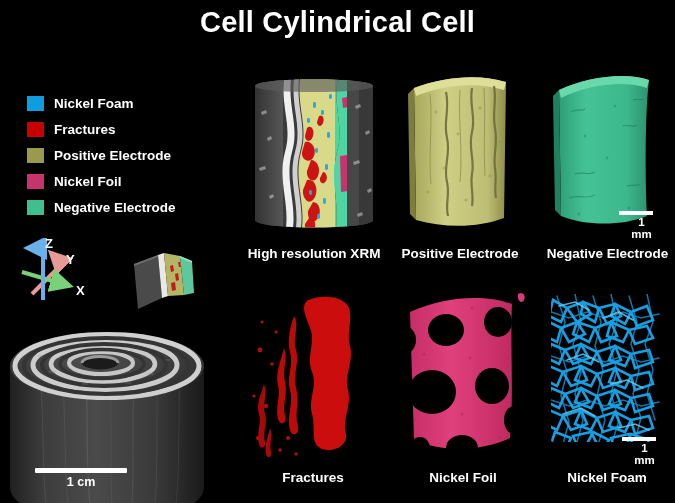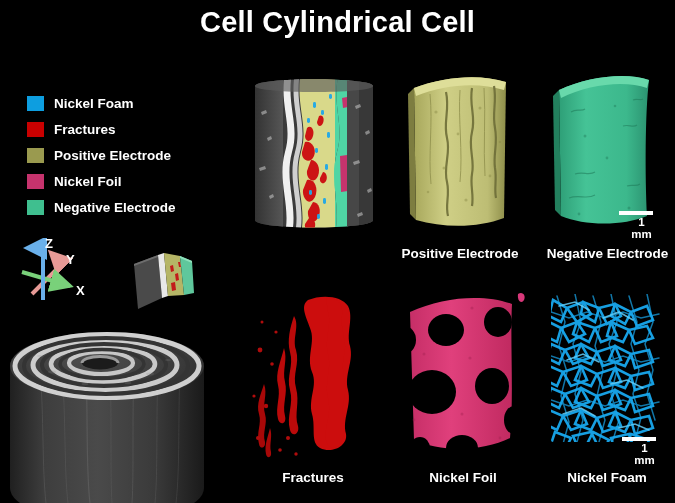--- a/index.html
+++ b/index.html
@@ -170,20 +170,24 @@
         <path d="M47,22 l3,-1 l1,7 l-3,1 Z"></path>
         <path d="M43,31 l4,-1 l1,8 l-4,1 Z"></path>
         <path d="M50,10 l2,0 l1,5 l-2,0 Z"></path>
       </g>
 
       <path d="M52,4 L64,9 L66,41 L56,43 Z" fill="#5fc79c"></path>
       <path d="M52,4 L64,9 L64,11 L52,6 Z" fill="#8fe0bb"></path>
     </svg>
   </div>
 
+  <div class="sb-cm">
+    <div class="bar"></div>
+    <div class="lab">1 cm</div>
+  </div>
 
   <div class="panel" style="left:243px;top:72px;width:142px;height:162px;">
     <svg width="142" height="162" viewBox="0 0 142 162">
       <defs>
         <clipPath id="xrmclip">
           <path d="M12,14 C12,5 130,5 130,14 L130,148 C130,158 12,158 12,148 Z"></path>
         </clipPath>
         <linearGradient id="xg1" x1="0" y1="0" x2="1" y2="0">
           <stop offset="0" stop-color="#2e2e2e"></stop>
             <stop offset="1" stop-color="#565656"></stop>
@@ -243,20 +247,21 @@
           <path d="M122,60 l4,-2 l1,3 l-4,2 Z"></path>
           <path d="M110,90 l6,-2 l1,3 l-6,2 Z"></path>
           <path d="M124,118 l4,-2 l1,3 l-4,2 Z"></path>
           <path d="M114,142 l5,-2 l1,3 l-5,2 Z"></path>
         </g>
       </g>
 
       <path d="M12,14 C12,5 130,5 130,14 C130,22 12,22 12,14 Z" fill="#5c5c5c" opacity="0.65"></path>
     </svg>
   </div>
+  <div class="pcap" style="left:243px;top:246px;width:142px;">High resolution XRM</div>
 
   <div class="panel" style="left:400px;top:72px;width:120px;height:162px;">
     <svg width="120" height="162" viewBox="0 0 120 162">
       <defs>
         <linearGradient id="pg" x1="0" y1="0" x2="1" y2="0">
           <stop offset="0" stop-color="#a8a85c"></stop>
           <stop offset="0.35" stop-color="#cfcf86"></stop>
           <stop offset="0.8" stop-color="#bdbd74"></stop>
           <stop offset="1" stop-color="#8e8e4a"></stop>
         </linearGradient>

